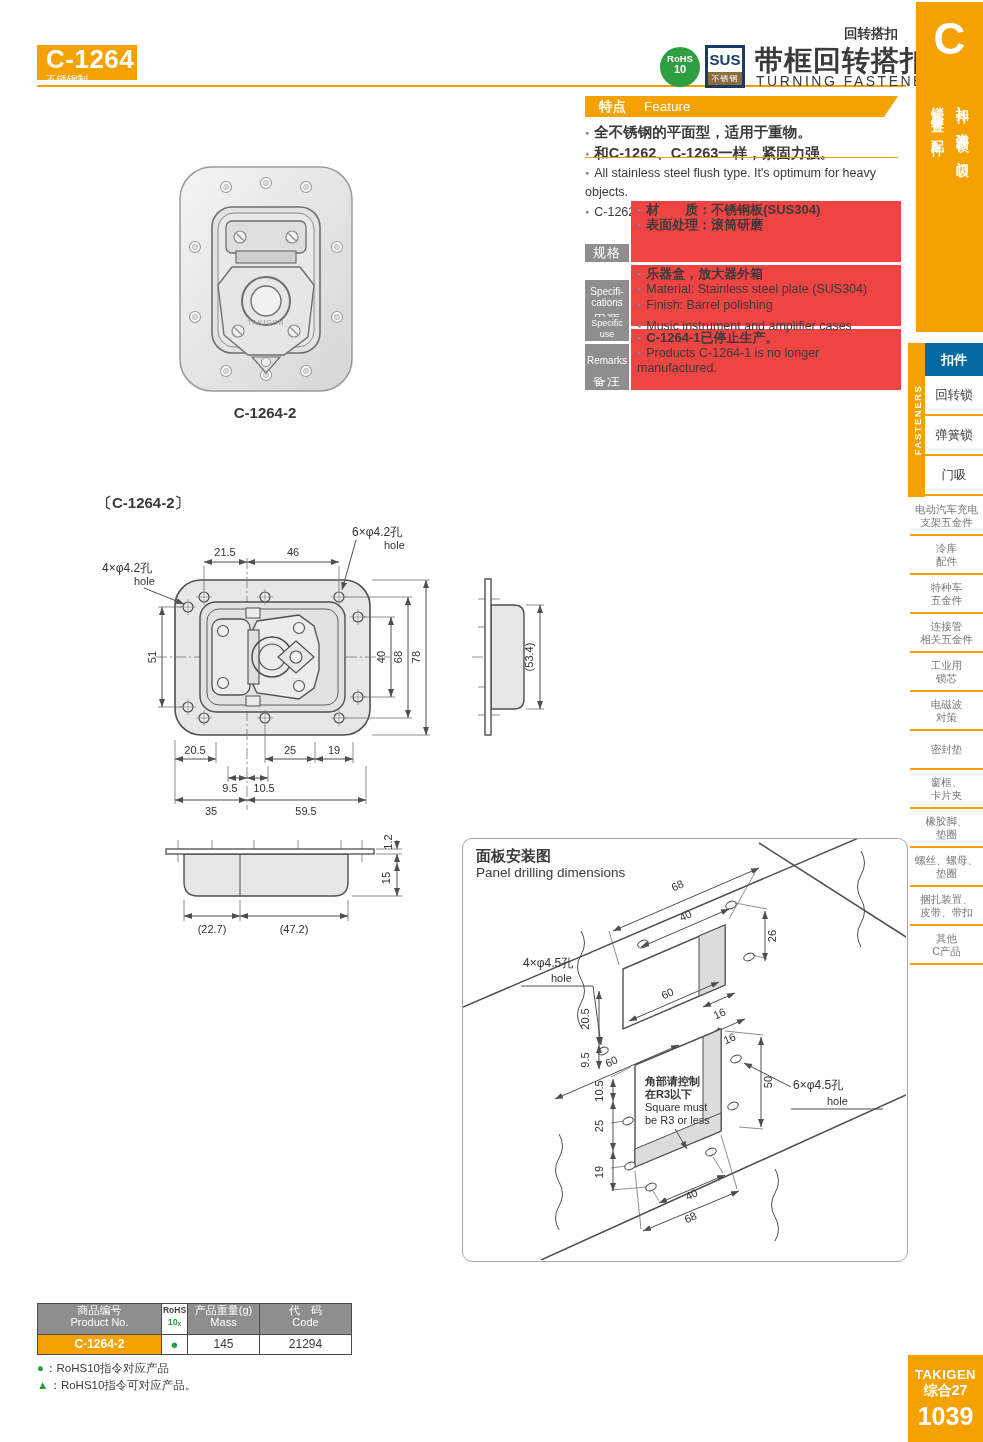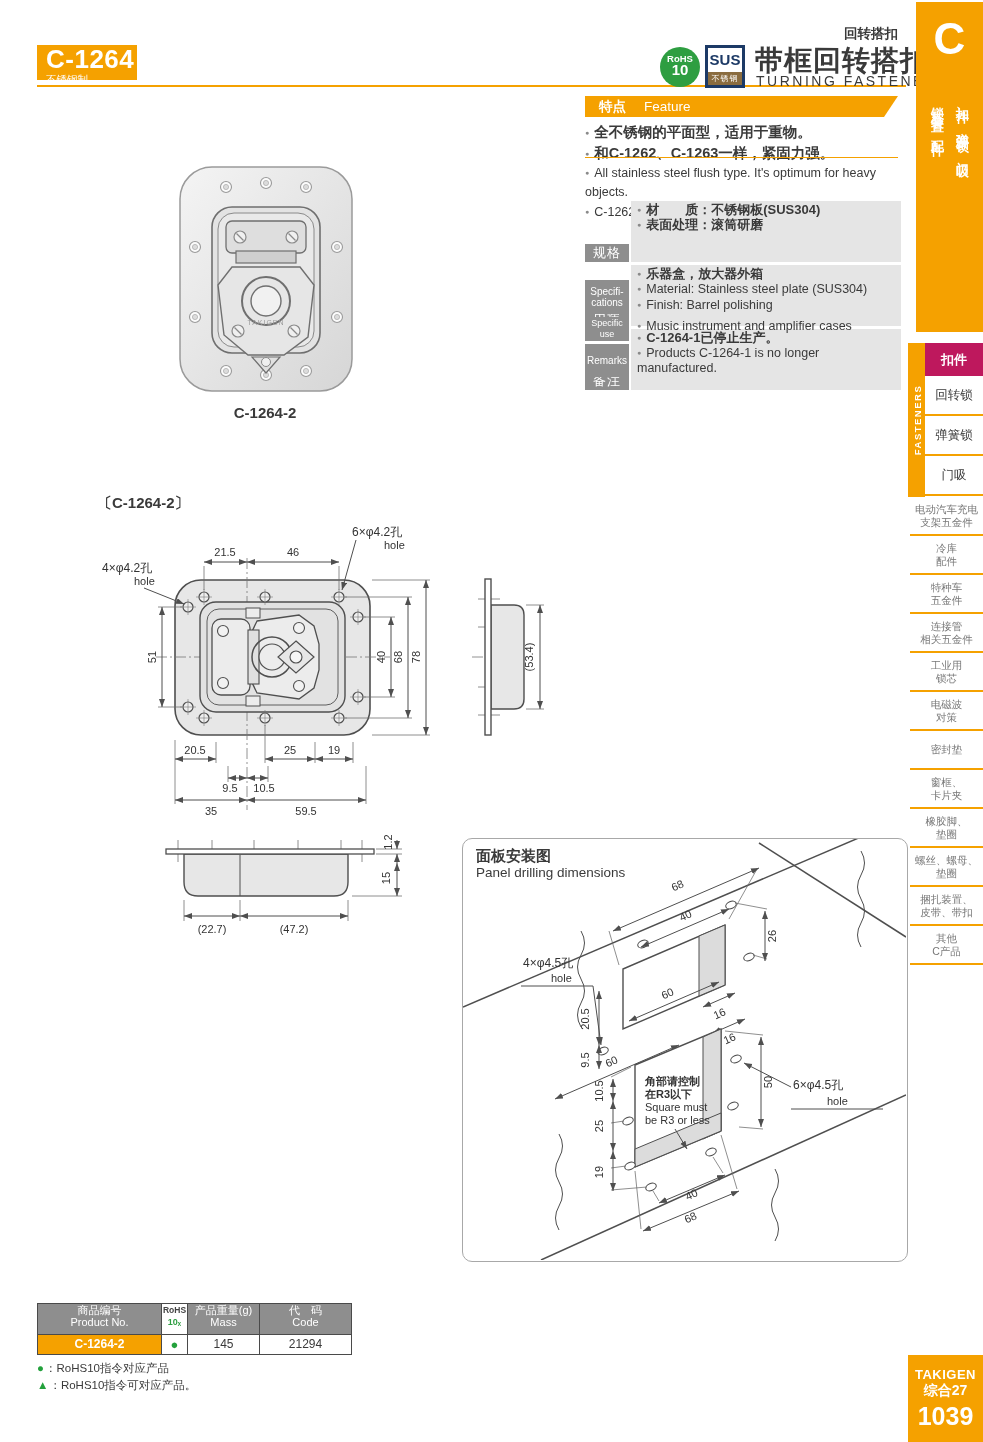--- a/index.html
+++ b/index.html
@@ -8,21 +8,21 @@
   .abs{position:absolute;}
 
   
   .code-badge{left:37px;top:45px;width:100px;height:35px;background:#F5A100;color:#fff;padding-left:9px;box-sizing:border-box;}
   .code-badge .code{font-size:26px;font-weight:bold;line-height:28px;letter-spacing:.5px;}
   .code-badge .mat{font-size:10.5px;line-height:12px;text-decoration:underline;}
   .top-rule{left:37px;top:85px;width:869px;height:2px;background:#F5A100;}
   .cat-tag{left:700px;top:25px;width:198px;text-align:right;font-size:13.5px;font-weight:bold;}
   .rohs{left:660px;top:47px;width:40px;height:40px;border-radius:50%;background:#2E9E41;color:#fff;text-align:center;}
   .rohs .l1{font-size:9.5px;font-weight:bold;margin-top:7px;line-height:10px;}
-  .rohs .l2{font-size:15px;font-weight:bold;line-height:11px;}
+  .rohs .l2{font-size:11px;font-weight:bold;line-height:11px;}
   .sus{left:705px;top:45px;width:40px;height:43px;border:3px solid #1D3A66;box-sizing:border-box;background:#fff;}
   .sus .t{font-size:15px;font-weight:bold;color:#1D3A66;text-align:center;line-height:24px;}
   .sus .b{height:13px;background:#8A6C3F;color:#fff;font-size:8px;text-align:center;line-height:13px;letter-spacing:1px;}
   .title-cn{left:755px;top:42px;font-size:28px;font-weight:bold;letter-spacing:1px;}
   .title-en{left:756px;top:73px;font-size:14px;letter-spacing:2.5px;color:#3a3a3a;}
 
   
   .feat-banner{left:585px;top:96px;width:313px;height:21px;background:#F5A100;color:#fff;
                clip-path:polygon(0 0,100% 0,calc(100% - 14px) 100%,0 100%);
                font-size:13.5px;line-height:21px;padding-left:14px;box-sizing:border-box;}
@@ -36,21 +36,21 @@
   .feat-div{left:585px;top:157px;width:313px;height:1px;background:#F5A100;}
 
   
   .specs{left:585px;width:316px;}
   .specs .row{display:flex;margin-bottom:3px;}
   .specs .lab{width:44px;background:#8E8E8E;color:#fff;display:flex;align-items:center;justify-content:center;
               text-align:center;margin-right:2px;flex-shrink:0;}
   .specs .cont{flex:1;padding:1px 0 1px 6px;}
   .specs.cn{top:201px;}
   .specs.cn .lab{font-size:13px;font-weight:normal;letter-spacing:1px;margin-top:43px;}
-  .specs.cn .cont{background:#e5e5e5;font-size:13px;font-weight:bold;}
+  .specs.cn .cont{background:#ef4444;font-size:13px;font-weight:bold;}
   .specs.cn .ln{line-height:15px;}
   .specs.en{top:280px;}
   .specs.en .lab{font-size:10px;line-height:11px;padding:1px;box-sizing:border-box;}
   .specs.en .lab.small{font-size:9px;}
   .specs.en .cont{font-size:12.5px;}
   .specs.en .ln{line-height:15px;}
 
   
   .photo-label{left:200px;top:404px;width:130px;text-align:center;font-size:15px;font-weight:bold;}
   .model-label{left:97px;top:494px;font-size:15px;font-weight:bold;}
@@ -80,21 +80,21 @@
 
   
   .sb-top{left:916px;top:2px;width:67px;height:330px;background:#F5A100;color:#fff;}
   .sb-top .letter{text-align:center;font-size:44px;font-weight:bold;margin-top:12px;}
   .sb-vtitle{position:absolute;top:95px;left:0;right:0;display:flex;justify-content:center;gap:7px;}
   .sb-vtitle .vcol{writing-mode:vertical-rl;text-orientation:upright;font-size:13px;font-weight:bold;letter-spacing:4px;}
   .fast-strip{left:908px;top:343px;width:17px;height:154px;background:#F5A100;}
   .fast-strip span{position:absolute;left:50%;top:50%;transform:translate(-50%,-50%) rotate(-90deg);
                    color:#fff;font-size:9.5px;font-weight:bold;letter-spacing:1.5px;white-space:nowrap;}
   .sb-tabs{left:925px;top:343px;width:58px;}
-  .sb-tabs .tab0{height:33px;background:#be185d;color:#fff;font-size:13px;font-weight:bold;display:flex;align-items:center;justify-content:center;}
+  .sb-tabs .tab0{height:33px;background:#0369a1;color:#fff;font-size:13px;font-weight:bold;display:flex;align-items:center;justify-content:center;}
   .sb-tabs .tab{height:38px;border-bottom:2px solid #F5A100;font-size:12.5px;display:flex;align-items:center;justify-content:center;color:#3a3a3a;}
   .sb-cats{left:910px;top:497px;width:73px;}
   .sb-cats .cat{height:37px;border-bottom:2px solid #F5A100;display:flex;flex-direction:column;align-items:center;justify-content:center;
                 color:#777;font-size:10.5px;line-height:12.5px;text-align:center;}
   .sb-foot{left:908px;top:1355px;width:75px;height:87px;background:#F5A100;color:#fff;text-align:center;}
   .sb-foot .brand{font-size:13px;font-weight:bold;letter-spacing:.5px;margin-top:12px;}
   .sb-foot .cat27{font-size:14px;font-weight:bold;}
   .sb-foot .pg{font-size:25px;font-weight:bold;margin-top:2px;}
 
   

